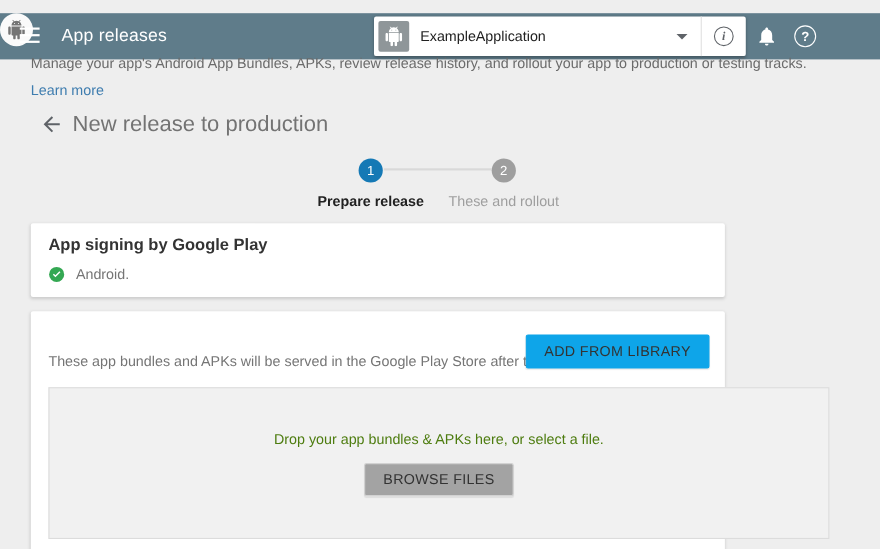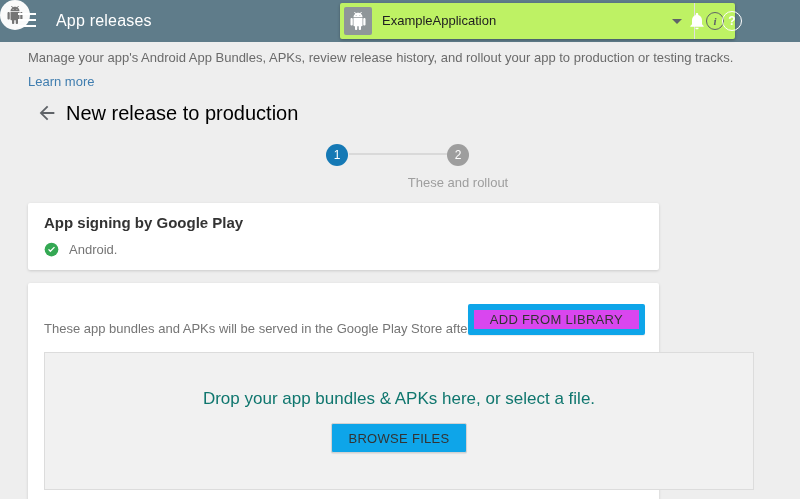--- a/index.html
+++ b/index.html
@@ -1,26 +1,26 @@
 <!DOCTYPE html>
 <html><head>
 <meta charset="utf-8">
 <style>
   * { margin: 0; padding: 0; box-sizing: border-box; }
   html, body { width: 800px; height: 499px; }
   body { font-family: "Liberation Sans", sans-serif; background: #eeeeee; }
   .screen { position: relative; width: 800px; height: 499px; background: #eeeeee; overflow: hidden; }
 
   
-  .header { position: absolute; left: 0; top: 0; width: 800px; height: 42px; background: #5f7c8a; }
+  .header { position: absolute; left: 0; top: 12px; width: 800px; height: 42px; background: #5f7c8a; }
   .hamburger { position: absolute; left: 18px; top: 13px; width: 18px; height: 14px; cursor: pointer; }
   .hamburger span { display: block; width: 18px; height: 2px; background: #ffffff; margin-bottom: 4px; }
   .app-title { position: absolute; left: 56px; top: 12px; color: #ffffff; font-size: 16px; font-weight: 400; letter-spacing: .2px; }
 
-  .selector { position: absolute; left: 340px; top: 3px; width: 395px; height: 36px; background: #bef264;
+  .selector { position: absolute; left: 340px; top: 3px; width: 338px; height: 36px; background: #ffffff;
               border-radius: 2px; box-shadow: 0 1px 3px rgba(0,0,0,.3); display: flex; align-items: center; cursor: pointer; }
   .app-tile { width: 28px; height: 28px; margin-left: 4px; background: #8f9699; border-radius: 2px;
               display: flex; align-items: center; justify-content: center; }
   .app-tile svg { width: 18px; height: 18px; fill: #ffffff; }
   .sel-text { margin-left: 10px; line-height: 1.25; }
   .sel-name { font-size: 13px; color: #212121; }
   .sel-status { font-size: 12px; color: #757575; }
   .sel-spacer { flex: 1; }
   .sel-caret { width: 0; height: 0; border-left: 5px solid transparent; border-right: 5px solid transparent;
                border-top: 5px solid #5f6368; margin-right: 12px; }
@@ -39,21 +39,21 @@
   .avatar svg { width: 18px; height: 18px; fill: #757575; margin: 6px; }
 
   
   .info-strip { position: absolute; left: 28px; top: 50px; width: 744px; }
   .info-text { font-size: 13px; color: #6b6b6b; }
   .learn-more { display: inline-block; margin-top: 9px; font-size: 13px; color: #3f7daf; text-decoration: none; cursor: pointer; }
 
   
   .back-btn { position: absolute; left: 36px; top: 102px; width: 22px; height: 22px; cursor: pointer; }
   .back-btn svg { width: 22px; height: 22px; fill: #5f6368; }
-  .page-title { position: absolute; left: 66px; top: 102px; font-size: 20px; color: #000000; font-weight: 400; }
+  .page-title { position: absolute; left: 66px; top: 102px; font-size: 20px; color: #737373; font-weight: 400; }
 
   
   .step-line { position: absolute; left: 349px; top: 153px; width: 98px; height: 2px; background: #d9d9d9; }
   .step-circle { position: absolute; top: 144px; width: 22px; height: 22px; border-radius: 50%;
                  color: #ffffff; font-size: 12px; font-weight: 500; display: flex; align-items: center; justify-content: center; }
   .step-1 { left: 326px; background: #1579b5; }
   .step-2 { left: 447px; background: #9e9e9e; }
   .step-label { position: absolute; top: 175px; font-size: 13px; text-align: center; }
   .step-label-1 { left: 277px; width: 120px; color: #212121; font-weight: 700; }
   .step-label-2 { left: 398px; width: 120px; color: #9e9e9e; }
@@ -66,25 +66,25 @@
   .card-title { position: absolute; left: 16px; top: 11px; font-size: 15px; font-weight: 700; color: #333333; }
 
   .enabled-row { position: absolute; left: 16px; top: 39px; display: flex; align-items: center; }
   .check-icon { width: 15px; height: 15px; margin-right: 10px; }
   .enabled-text { font-size: 13px; color: #757575; }
 
   .card2-desc { position: absolute; left: 16px; top: 38px; font-size: 13px; color: #757575; }
   .btn { font-family: "Liberation Sans", sans-serif; font-size: 13px; font-weight: 500; color: #333333;
          border-radius: 2px; cursor: pointer; letter-spacing: .3px; }
   .add-library-btn { position: absolute; right: 14px; top: 21px; height: 31px; padding: 0 16px;
-                     background: #d946ef; border: 6px solid #0ea5e9; box-shadow: 0 1px 1px rgba(0,0,0,.08); margin-left: 40px; }
+                     background: #0ea5e9; border: 1px solid #0ea5e9; box-shadow: 0 1px 1px rgba(0,0,0,.08); margin-left: 40px; }
   .dropzone { position: absolute; left: 16px; top: 69px; width: 710px; height: 138px; background: #f1f1f1;
               border: 1px solid #dcdcdc; display: flex; flex-direction: column; align-items: center; justify-content: center; }
-  .dropzone-text { font-size: 17px; color: #0f766e; margin-bottom: 14px; }
-  .browse-btn { height: 30px; padding: 0 16px; background: #0ea5e9; border: 1px solid #d2d2d2;
+  .dropzone-text { font-size: 13px; color: #4d7c0f; margin-bottom: 14px; }
+  .browse-btn { height: 30px; padding: 0 16px; background: #a3a3a3; border: 1px solid #d2d2d2;
                 box-shadow: 0 1px 1px rgba(0,0,0,.08); }
 </style>
 </head>
 <body>
 
 <div class="screen">
 
   <div class="header">
     <div class="hamburger">
       <span></span>
@@ -131,20 +131,21 @@
   <div class="back-btn">
     <svg viewBox="0 0 24 24">
         <path d="M20 11H7.83l5.59-5.59L12 4l-8 8 8 8 1.41-1.41L7.83 13H20v-2z"></path>
       </svg>
   </div>
   <div class="page-title">New release to production</div>
 
   <div class="step-line"></div>
   <div class="step-circle step-1">1</div>
   <div class="step-circle step-2">2</div>
+  <div class="step-label step-label-1">Prepare release</div>
   <div class="step-label step-label-2">These and rollout</div>
 
   <div class="card card-1">
     <div class="card-title">App signing by Google Play</div>
     <div class="enabled-row">
       <svg class="check-icon" viewBox="0 0 24 24">
         <circle cx="12" cy="12" r="11" fill="#34a853"></circle>
         <path d="M10.2 16.2l-3.7-3.7 1.5-1.5 2.2 2.2 5.8-5.8 1.5 1.5z" fill="#ffffff"></path>
       </svg>
       <span class="enabled-text">Android.</span>

